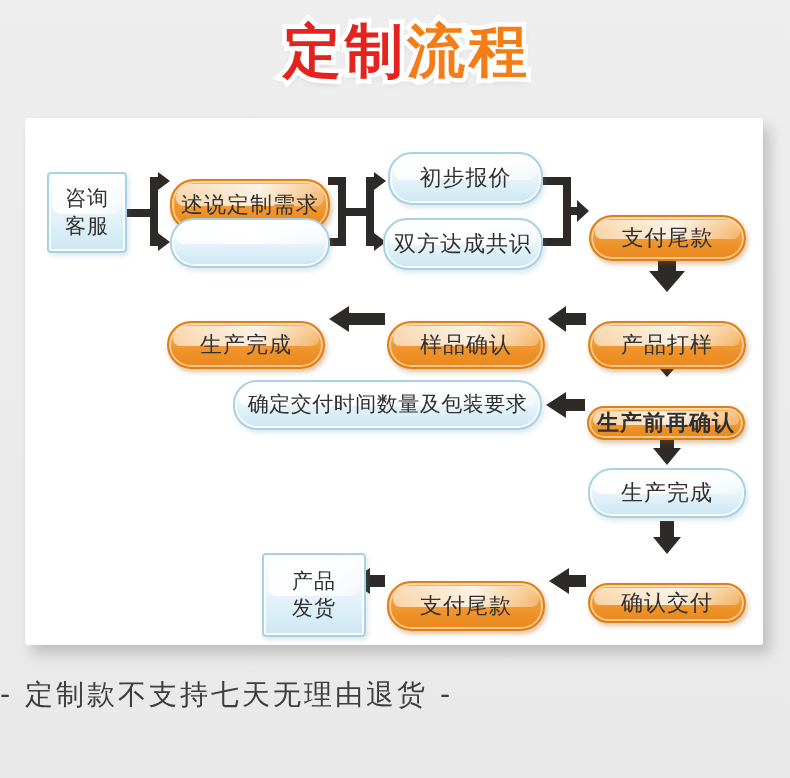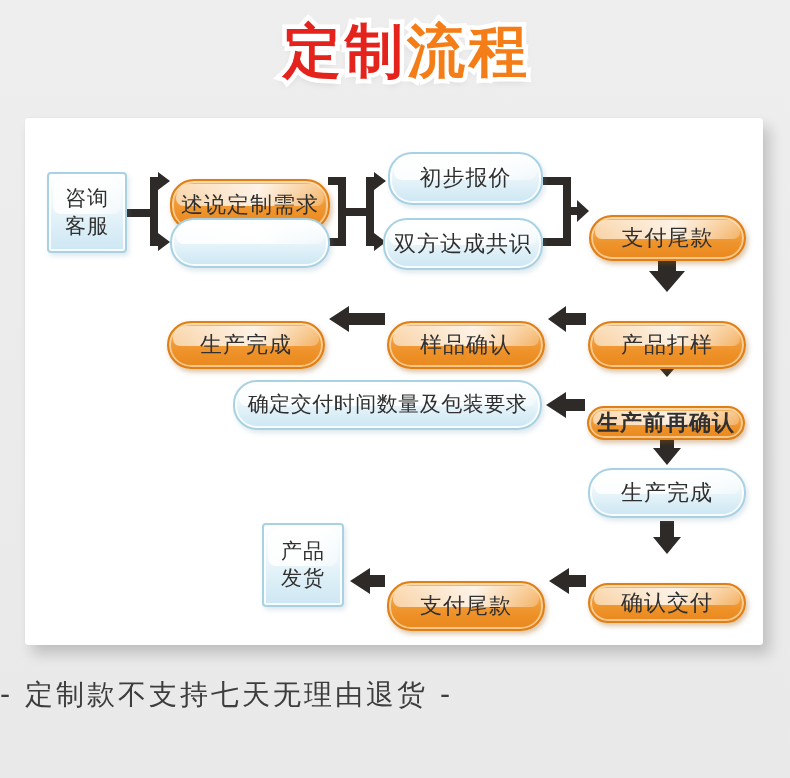--- a/index.html
+++ b/index.html
@@ -220,19 +220,19 @@
 <div class="node orange pill" style="left:588px;top:557px;width:158px;height:40px;">
   <span class="gloss"></span>
   <span class="lbl">确认交付</span>
 </div>
 
 <div class="node orange pill" style="left:387px;top:555px;width:158px;height:50px;text-align:right;">
   <span class="gloss"></span>
   <span class="lbl">支付尾款</span>
 </div>
 
-<div class="node blue square twolines" style="left:262px;top:523px;width:82px;height:84px;text-align:right;">
+<div class="node blue square twolines" style="left:262px;top:553px;width:104px;height:84px;text-align:right;">
   <span class="gloss"></span>
   <span class="lbl">产品
 发货</span>
 </div>
 
 <div class="footer">- 定制款不支持七天无理由退货 -</div>
 
 </body></html>

